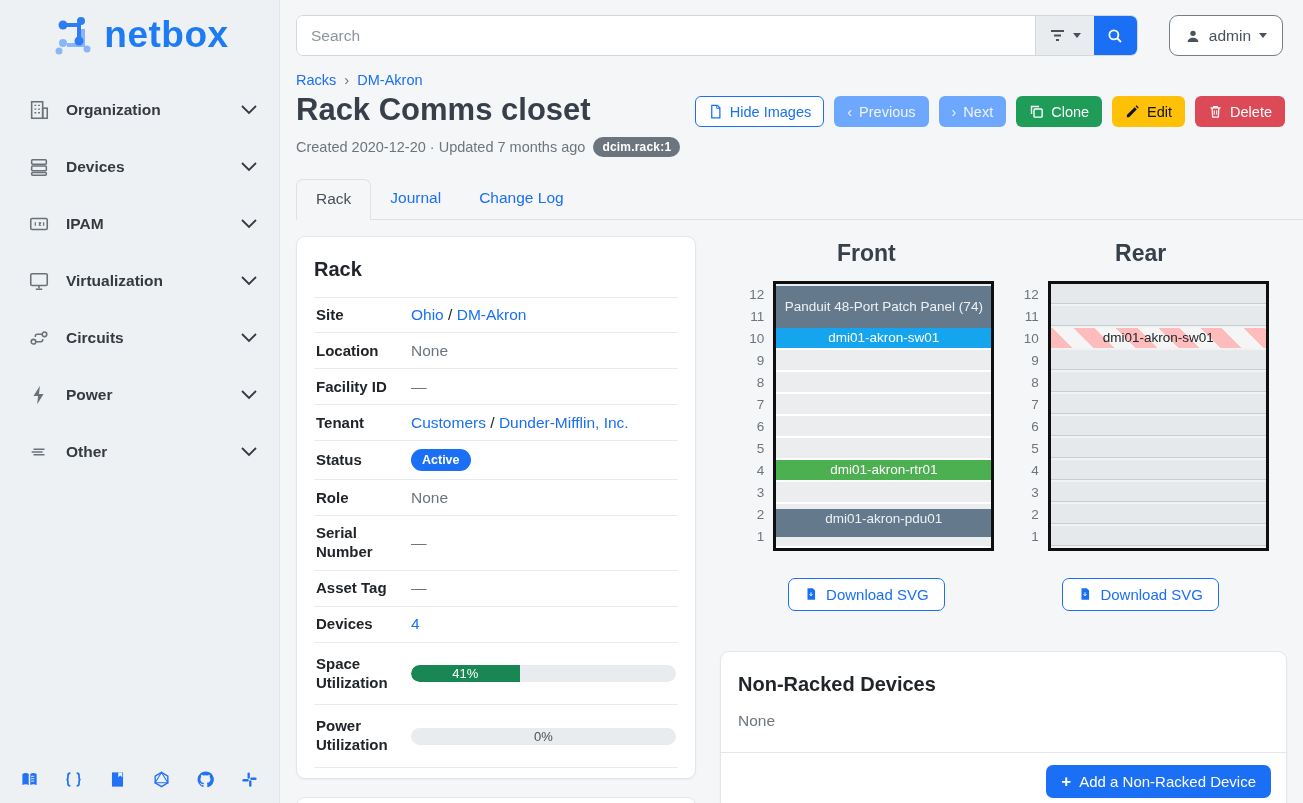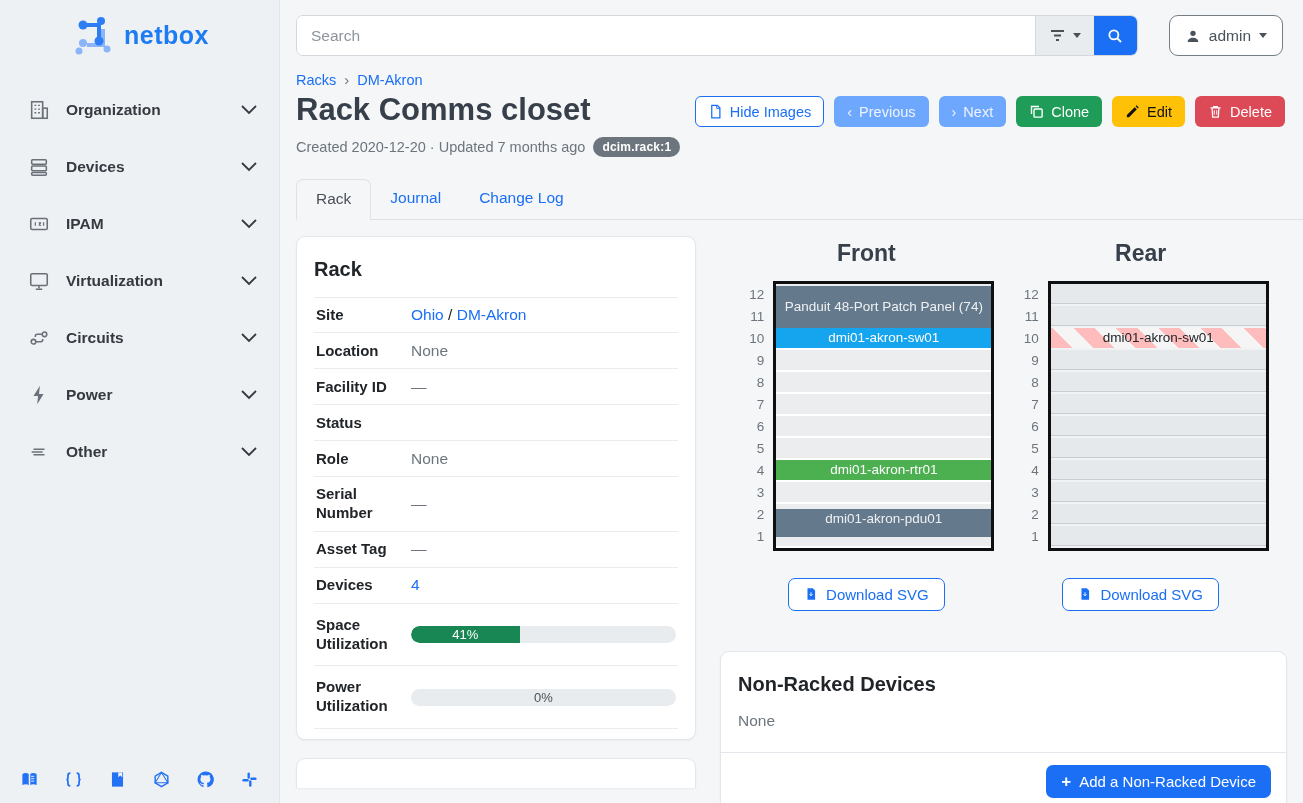--- a/index.html
+++ b/index.html
@@ -3,21 +3,21 @@
 <meta charset="utf-8">
 <style>
   * { box-sizing: border-box; margin: 0; padding: 0; }
   html,body { width:1303px; height:803px; overflow:hidden; }
   body { font-family:"Liberation Sans", sans-serif; background:#f5f6f8; color:#212529; }
   .app { display:flex; width:1303px; height:803px; }
 
   
   .sidebar { width:280px; flex-shrink:0; background:#eef1f4; border-right:1px solid #e1e4e8; position:relative; }
   .logo { display:flex; align-items:center; justify-content:center; gap:8px; padding:12px 0 6px 0; }
-  .logo-text { font-size:25px; font-weight:800; color:#1d7bf4; letter-spacing:.5px; }
+  .logo-text { font-size:37px; font-weight:800; color:#1d7bf4; letter-spacing:.5px; }
   .nav { margin-top:26px; }
   .nav-item { display:flex; align-items:center; height:40px; padding:0 22px 0 28px; margin-bottom:17px; cursor:pointer; }
   .nav-item .nicon { width:22px; height:22px; margin-right:16px; color:#6a7178; flex-shrink:0; }
   .nav-item .nlabel { font-size:15.5px; font-weight:700; color:#343a40; }
   .nav-item .chev { margin-left:auto; color:#343a40; }
   .side-footer { position:absolute; bottom:14px; left:0; width:100%; display:flex; justify-content:space-between; padding:0 20px; }
   .side-footer .ficon { width:19px; height:19px; color:#2372f5; cursor:pointer; }
   .side-footer .ficon svg { width:100%; height:100%; }
 
   
@@ -357,21 +357,30 @@
             </div>
             <div class="info-row">
               <div class="info-label">Location</div>
               <div class="info-value muted">None</div>
             </div>
             <div class="info-row">
               <div class="info-label">Facility ID</div>
               <div class="info-value muted">—</div>
             </div>
             <div class="info-row">
+              <div class="info-label">Tenant</div>
+              <div class="info-value">
+                <a class="link">Customers</a>
+                <span>/</span>
+                <a class="link">Dunder-Mifflin, Inc.</a>
+              </div>
+            </div>
+            <div class="info-row">
               <div class="info-label">Status</div>
+              <div class="info-value"><span class="pill">Active</span></div>
             </div>
             <div class="info-row">
               <div class="info-label">Role</div>
               <div class="info-value muted">None</div>
             </div>
             <div class="info-row">
               <div class="info-label">Serial Number</div>
               <div class="info-value muted">—</div>
             </div>
             <div class="info-row">

